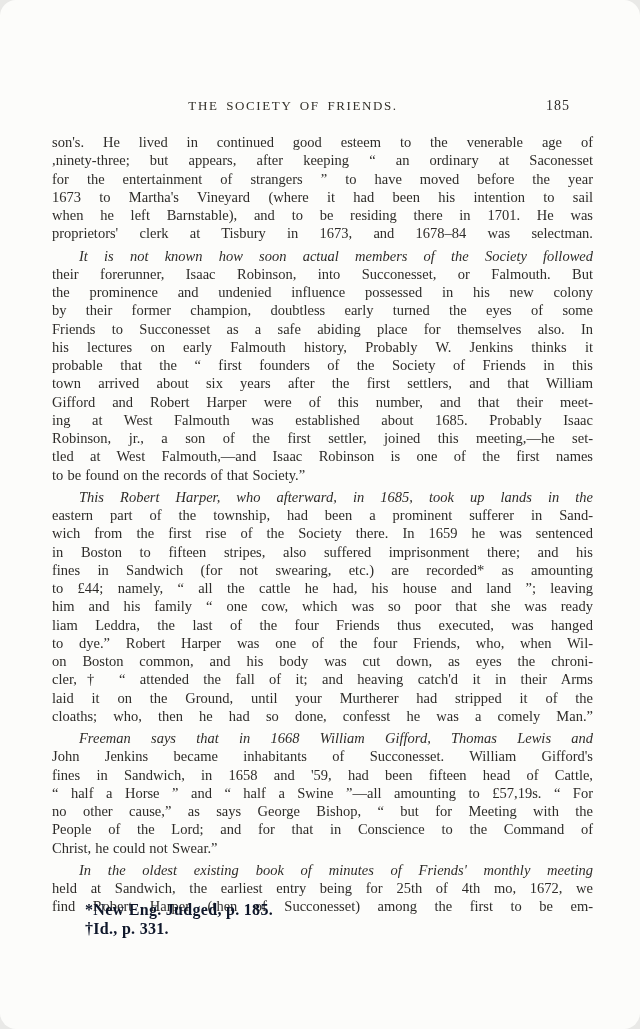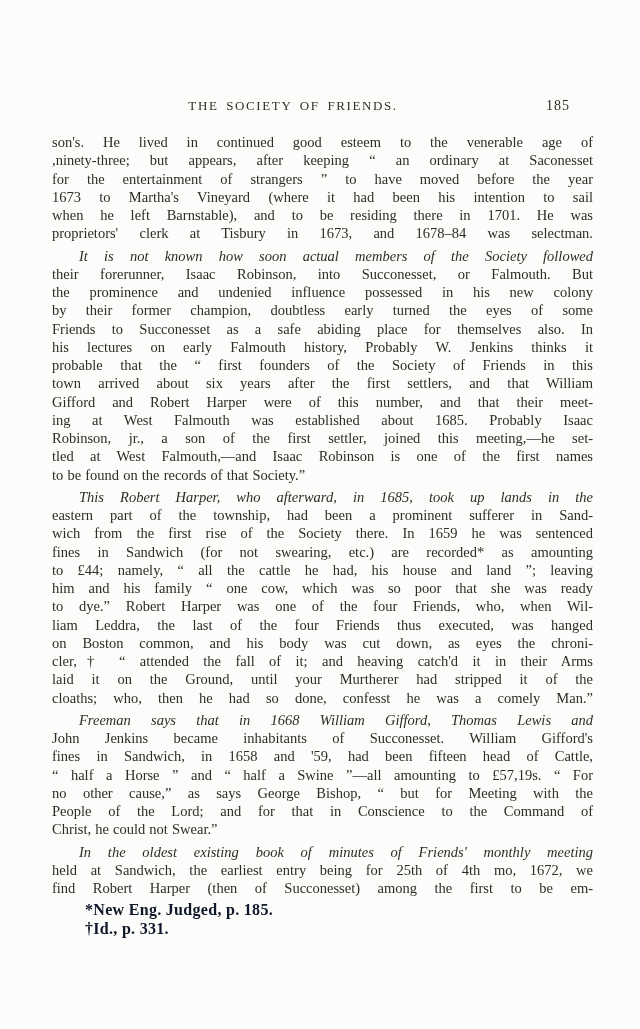--- a/index.html
+++ b/index.html
@@ -9,20 +9,21 @@
   }
   .page {
     position: relative;
     width: 640px;
     height: 1029px;
     margin: 0 auto;
     background: #fcfcfa;
     color: #2e2c29;
     font-family: "Liberation Serif", "DejaVu Serif", serif;
     overflow: hidden;
+    border-radius: 16px;
   }
   .header {
     position: absolute;
     top: 98px;
     left: 0;
     right: 0;
     height: 18px;
   }
   .running-title {
     position: absolute;
@@ -112,25 +113,26 @@
         <span class="line">Gifford and Robert Harper were of this number, and that their meet-</span>
         <span class="line">ing at West Falmouth was established about 1685.  Probably Isaac</span>
         <span class="line">Robinson, jr., a son of the first settler, joined this meeting,—he set-</span>
         <span class="line">tled at West Falmouth,—and Isaac Robinson is one of the first names</span>
         <span class="line no-just">to be found on the records of that Society.”</span>
       </p>
       <p>
         <span class="line indent">This Robert Harper, who afterward, in 1685, took up lands in the</span>
         <span class="line">eastern part of the township, had been a prominent sufferer in Sand-</span>
         <span class="line">wich from the first rise of the Society there.  In 1659 he was sentenced</span>
+        <span class="line">in Boston to fifteen stripes, also suffered imprisonment there; and his</span>
         <span class="line">fines in Sandwich (for not swearing, etc.) are recorded* as amounting</span>
         <span class="line">to £44; namely, “ all the cattle he had, his house and land ”; leaving</span>
         <span class="line">him and his family “ one cow, which was so poor that she was ready</span>
+        <span class="line">liam Leddra, the last of the four Friends thus executed, was hanged</span>
         <span class="line">to dye.”  Robert Harper was one of the four Friends, who, when Wil-</span>
-        <span class="line">liam Leddra, the last of the four Friends thus executed, was hanged</span>
         <span class="line">on Boston common, and his body was cut down, as eyes the chroni-</span>
         <span class="line">cler,† “ attended the fall of it; and heaving catch'd it in their Arms</span>
         <span class="line">laid it on the Ground, until your Murtherer had stripped it of the</span>
         <span class="line">cloaths; who, then he had so done, confesst he was a comely Man.”</span>
       </p>
       <p>
         <span class="line indent">Freeman says that in 1668 William Gifford, Thomas Lewis and</span>
         <span class="line">John Jenkins became inhabitants of Succonesset.  William Gifford's</span>
         <span class="line">fines in Sandwich, in 1658 and '59, had been fifteen head of Cattle,</span>
         <span class="line">“ half a Horse ” and “ half a Swine ”—all amounting to £57,19s.  “ For</span>

